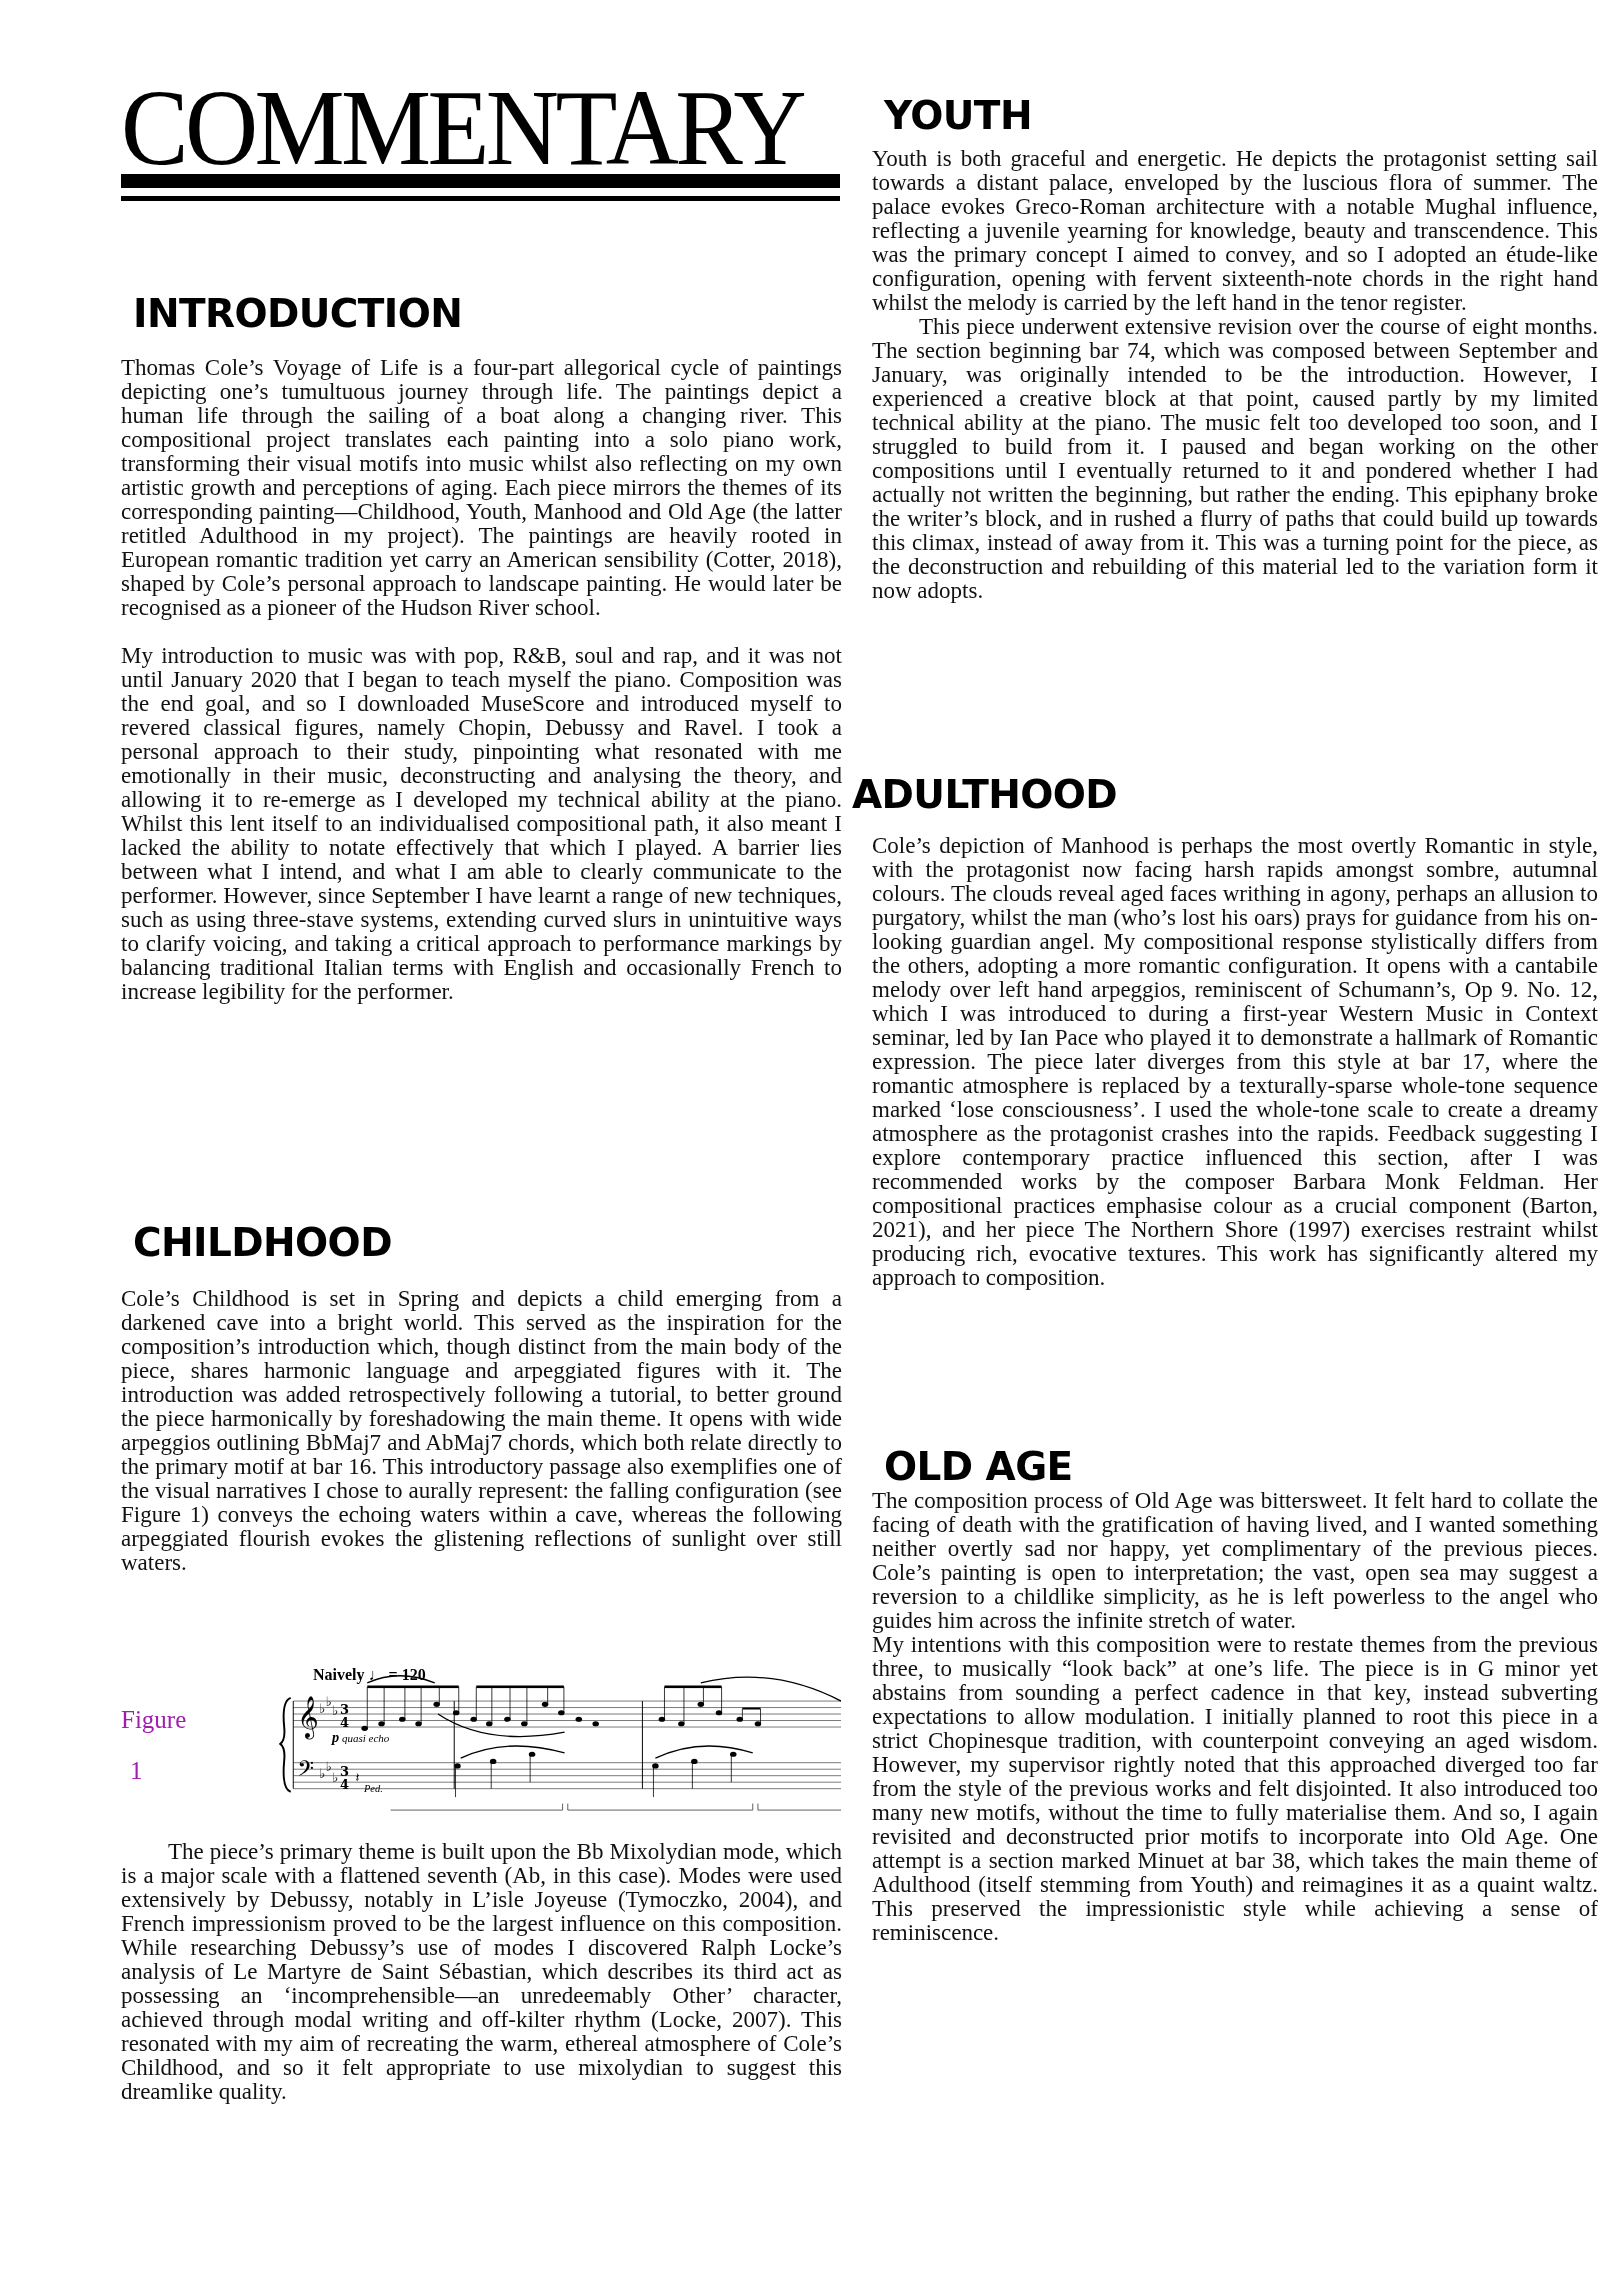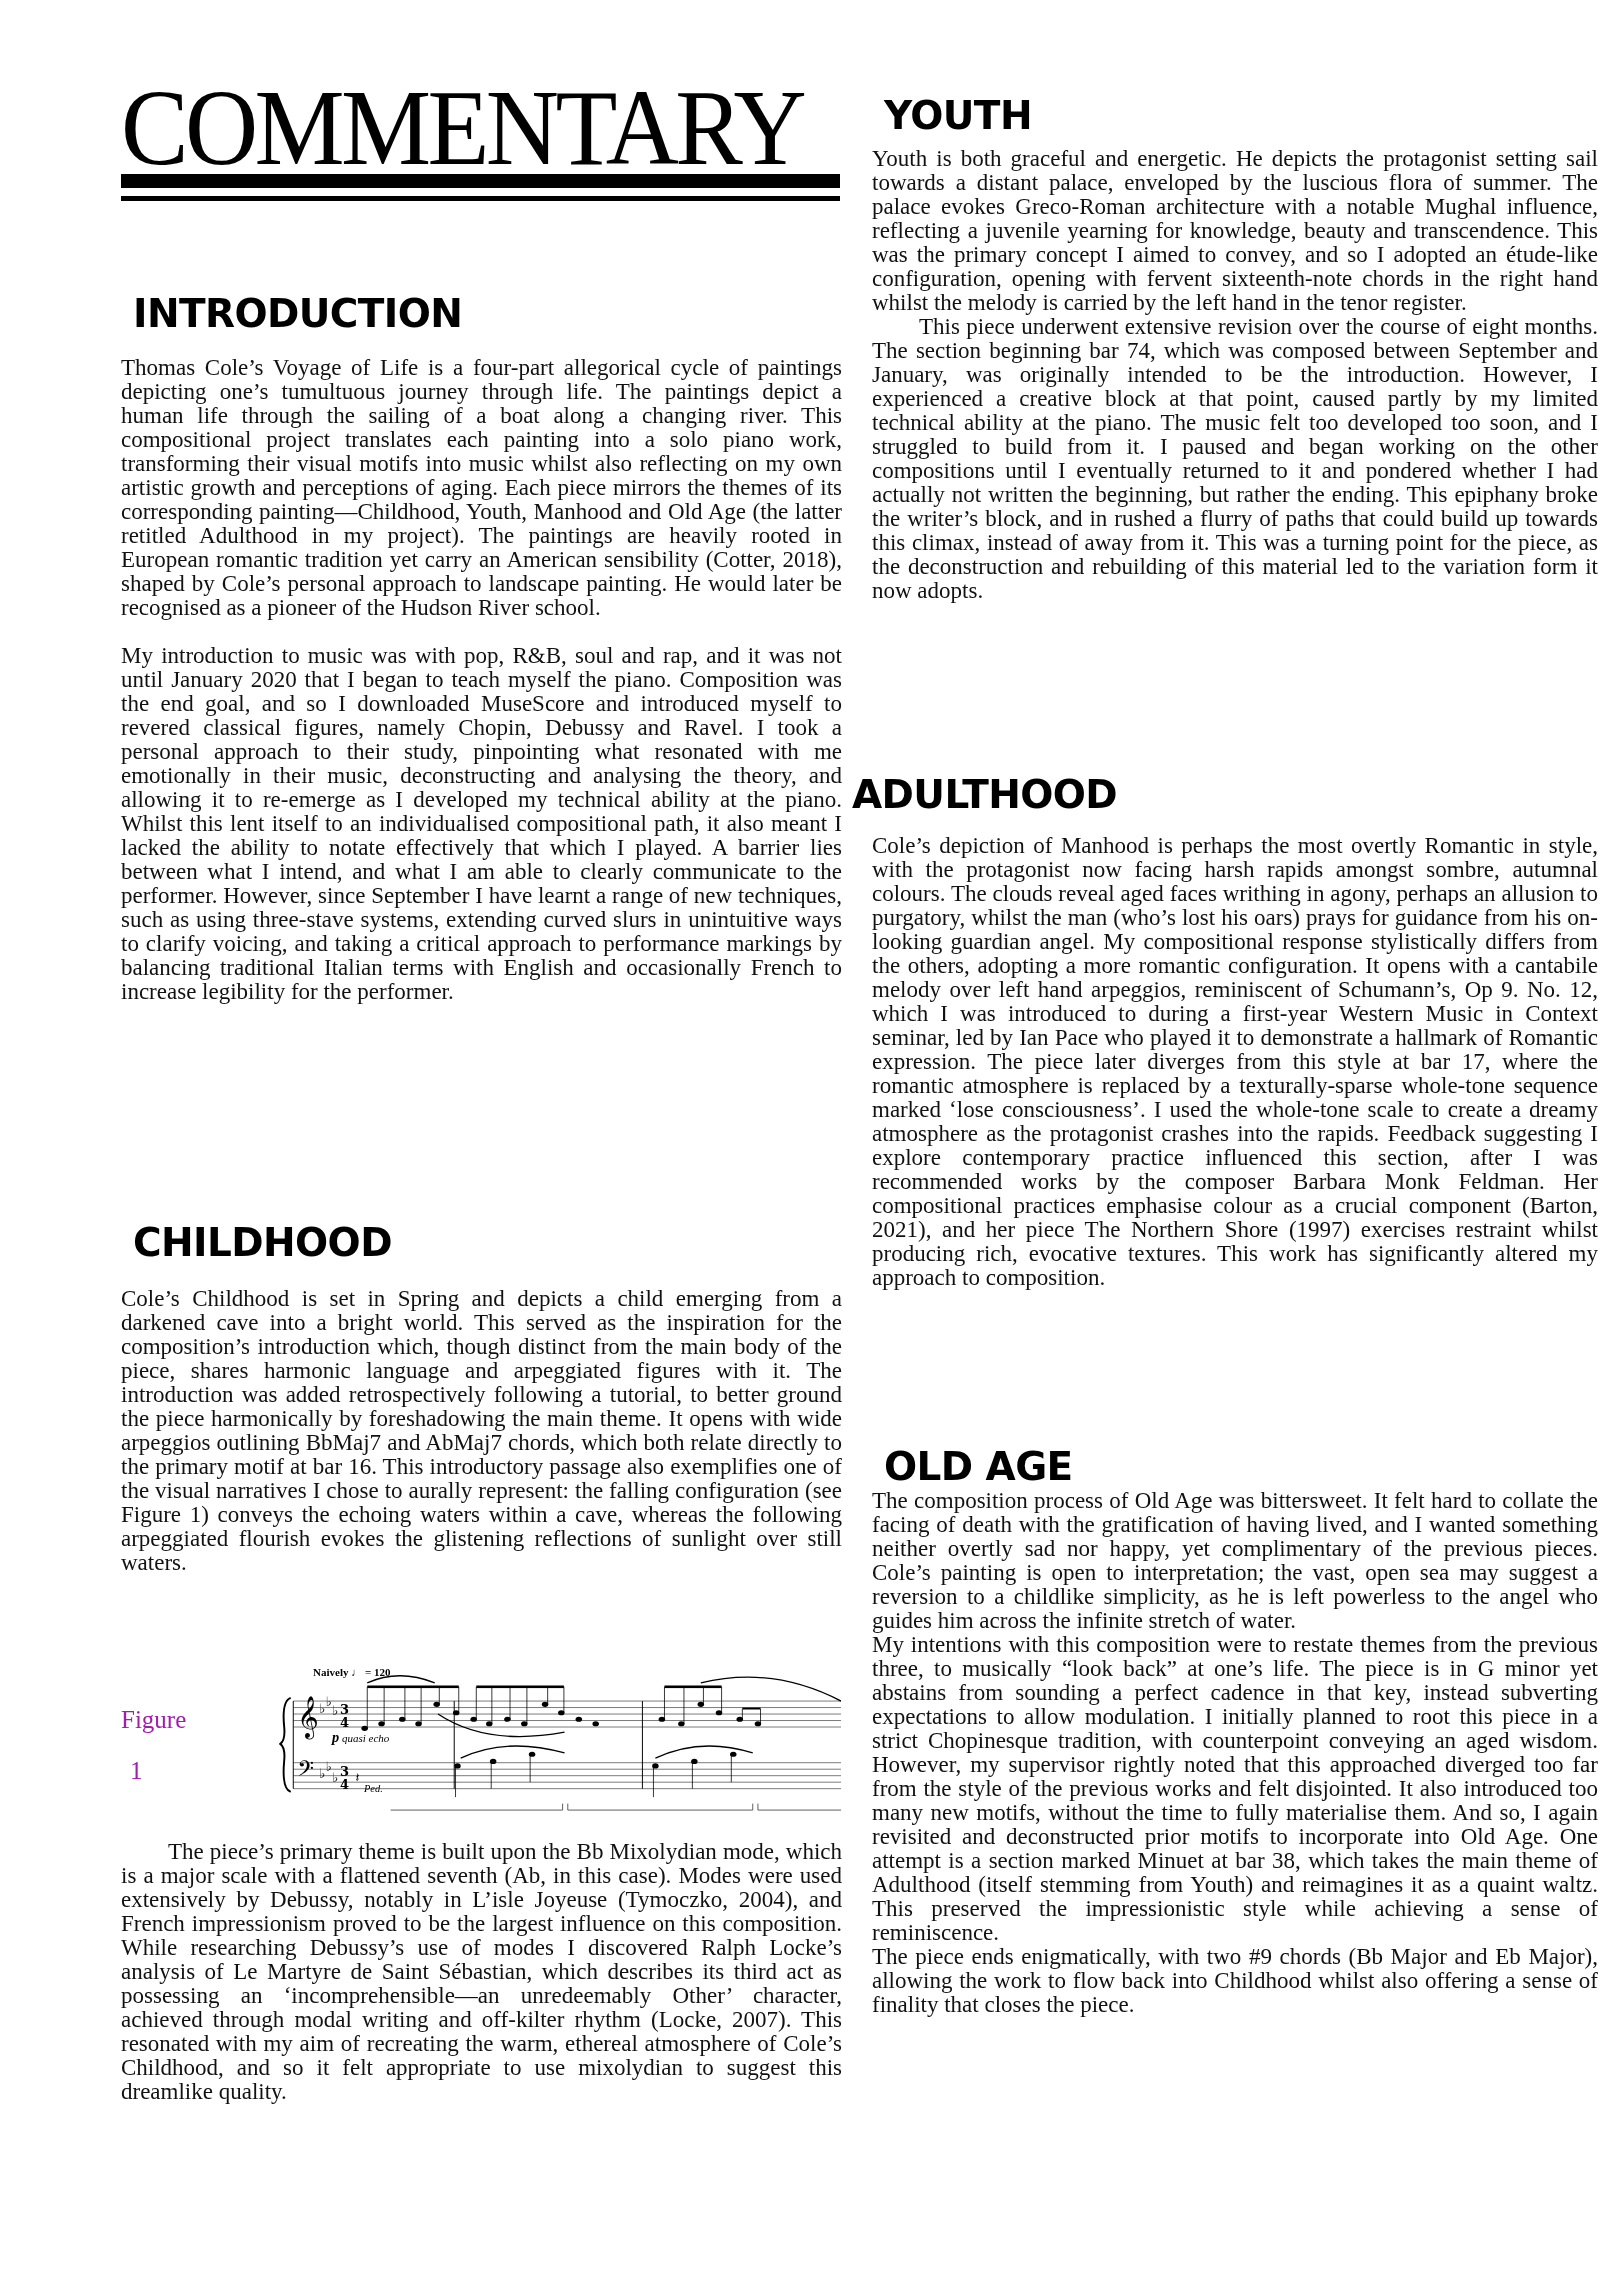--- a/index.html
+++ b/index.html
@@ -30,21 +30,21 @@
   .body p { margin: 0; }
   .indent { text-indent: 47px; }
   .gap { height: 24px; }
   .figure-label {
     position: absolute; left: 121px;
     font-family: "Liberation Serif", "DejaVu Serif", serif; font-size: 25px; color: #a21caf;
   }
   .score { position: absolute; left: 279px; top: 1662px; width: 562px; height: 156px; }
   .tempo {
     position: absolute; left: 313px; top: 1666px;
-    font-family: "Liberation Serif", "DejaVu Serif", serif; font-weight: bold; font-size: 11px; color: #000;
+    font-family: "Liberation Serif", "DejaVu Serif", serif; font-weight: bold; font-size: 16px; color: #000;
   }
   .dyn {
     position: absolute; left: 332px; top: 1729px;
     font-family: "Liberation Serif", "DejaVu Serif", serif; font-style: italic; font-size: 11px; color: #000;
   }
   .dyn b { font-size: 14.3px; }
   .ped {
     position: absolute; left: 364px; top: 1783px;
     font-family: "Liberation Serif", "DejaVu Serif", serif; font-style: italic; font-size: 10.4px; color: #000;
   }
@@ -209,15 +209,14 @@
 
 <h2 class="heading" style="left:840px; top:763px;">ADULTHOOD</h2>
 <div class="body right" style="top:834px;">
   <p>Cole’s depiction of Manhood is perhaps the most overtly Romantic in style, with the protagonist now facing harsh rapids amongst sombre, autumnal colours. The clouds reveal aged faces writhing in agony, perhaps an allusion to purgatory, whilst the man (who’s lost his oars) prays for guidance from his on-looking guardian angel. My compositional response stylistically differs from the others, adopting a more romantic configuration. It opens with a cantabile melody over left hand arpeggios, reminiscent of Schumann’s, Op 9. No. 12, which I was introduced to during a first-year Western Music in Context seminar, led by Ian Pace who played it to demonstrate a hallmark of Romantic expression. The piece later diverges from this style at bar 17, where the romantic atmosphere is replaced by a texturally-sparse  whole-tone sequence marked ‘lose consciousness’. I used the whole-tone scale to create a dreamy atmosphere as the protagonist crashes into the rapids. Feedback suggesting I explore contemporary practice influenced this section, after I was recommended works by the composer Barbara Monk Feldman. Her compositional practices emphasise colour as a crucial component (Barton, 2021),  and her piece The Northern Shore (1997) exercises restraint whilst producing rich, evocative textures. This work has significantly altered my approach to composition.</p>
 </div>
 
 <h2 class="heading" style="left:872px; top:1435px;">OLD AGE</h2>
 <div class="body right" style="top:1489px;">
   <p>The composition process of Old Age was bittersweet. It felt hard to collate the facing of death with the gratification of having lived, and I wanted something neither overtly sad nor happy, yet complimentary of the previous pieces. Cole’s painting is open to interpretation; the vast, open sea may suggest a reversion to a childlike simplicity, as he is left powerless to the angel who guides him across the infinite stretch of water.</p>
   <p>My intentions with this composition were to restate themes from the previous three, to musically “look back” at one’s life. The piece is in G minor yet abstains from sounding a perfect cadence in that key, instead subverting expectations to allow modulation. I initially planned to root this piece in a strict Chopinesque tradition, with counterpoint conveying an aged wisdom. However, my supervisor rightly noted that this approached diverged too far from the style of the previous works and felt disjointed. It also introduced too many new motifs, without the time to fully materialise them. And so, I again revisited and deconstructed prior motifs to incorporate into Old Age. One attempt is a section marked Minuet at bar 38, which takes the main theme of Adulthood (itself stemming from Youth) and reimagines it as a quaint waltz. This preserved the impressionistic style while achieving a sense of reminiscence.</p>
-  <p>The piece ends enigmatically, with two #9 chords (Bb Major and Eb Major), allowing the work to flow back into Childhood whilst also offering a sense of finality that closes the piece.</p>
 </div>
 
 
 </body></html>

